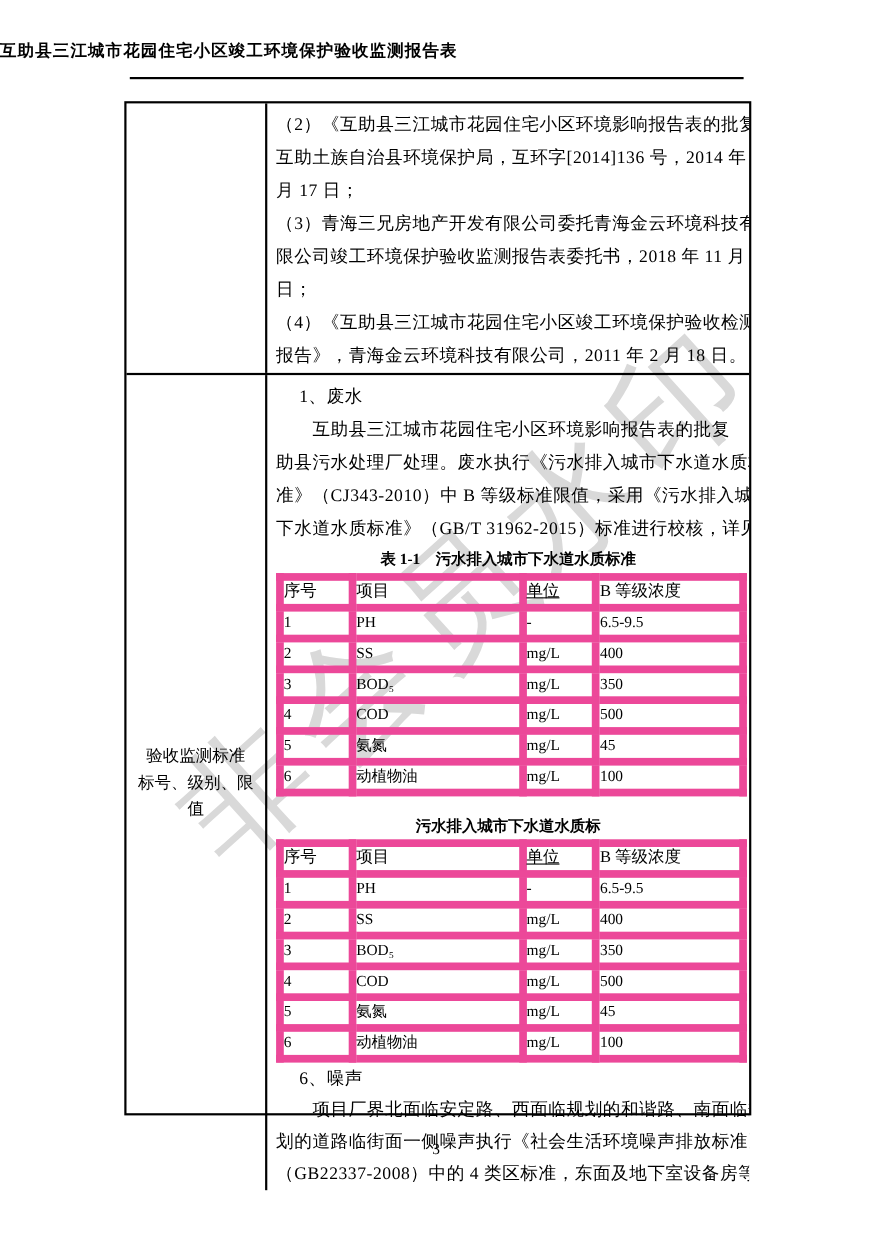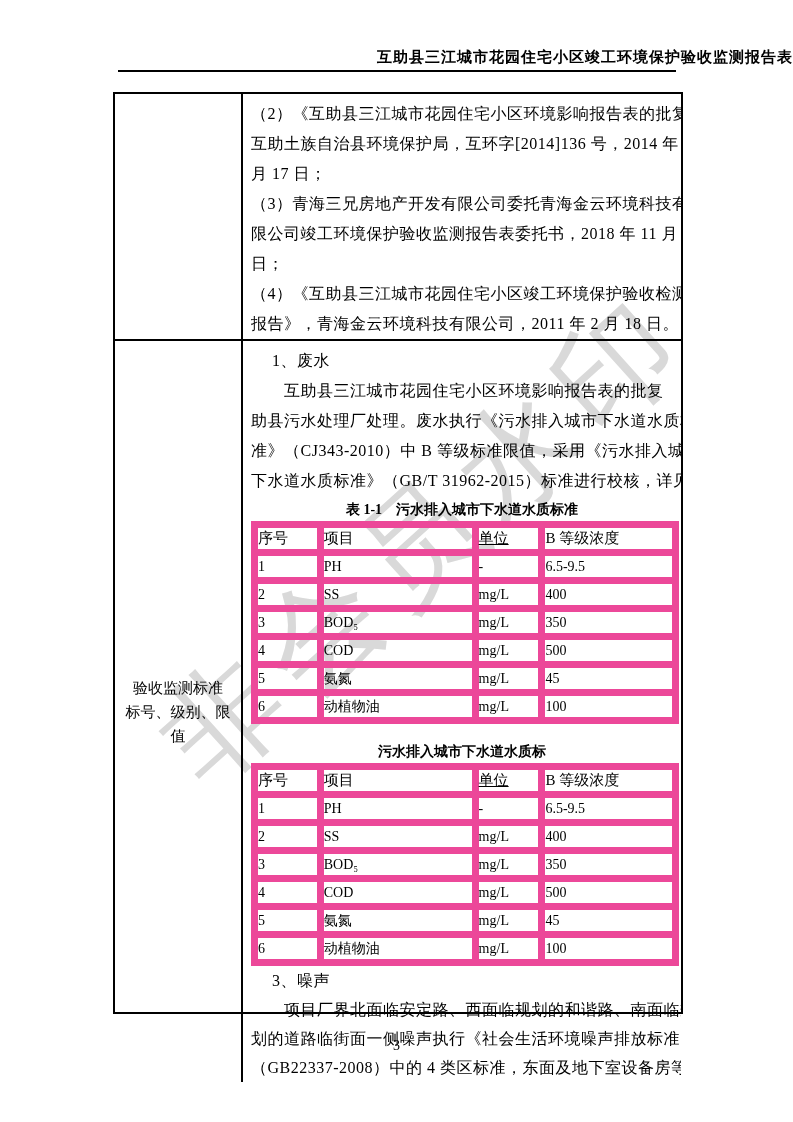--- a/index.html
+++ b/index.html
@@ -24,22 +24,22 @@
     color: #d9d9d9;
     transform: rotate(-42deg);
     transform-origin: center center;
     white-space: nowrap;
     z-index: 0;
     font-family: "Liberation Sans", "DejaVu Sans", sans-serif;
   }
   .content { position: relative; z-index: 1; }
   .header-title {
     position: absolute;
-    top: 48px; left: 0; right: 0;
-    text-align: right;
+    top: 37px; left: 0; right: 0;
+    text-align: left;
     font-size: 15px;
     font-weight: bold;
     letter-spacing: 1px;
   }
   .header-rule {
     position: absolute;
     top: 70px; left: 118px;
     width: 558px;
     border-top: 2px solid #000;
   }
@@ -250,21 +250,21 @@
               <tr>
                 <td>6</td>
                 <td>动植物油</td>
                 <td>mg/L</td>
                 <td>100</td>
               </tr>
             </tbody>
           </table>
 
           <div class="outro">
-            <div class="line">　 3、噪声</div>
+            <div class="line">　 6、噪声</div>
             <div class="line">　　项目厂界北面临安定路、西面临规划的和谐路、南面临规</div>
             <div class="line">划的道路临街面一侧噪声执行《社会生活环境噪声排放标准》</div>
             <div class="line">（GB22337-2008）中的 4 类区标准，东面及地下室设备房等其</div>
           </div>
 
         </div>
       </div>
     </div>
 
     <div class="page-number">3</div>

